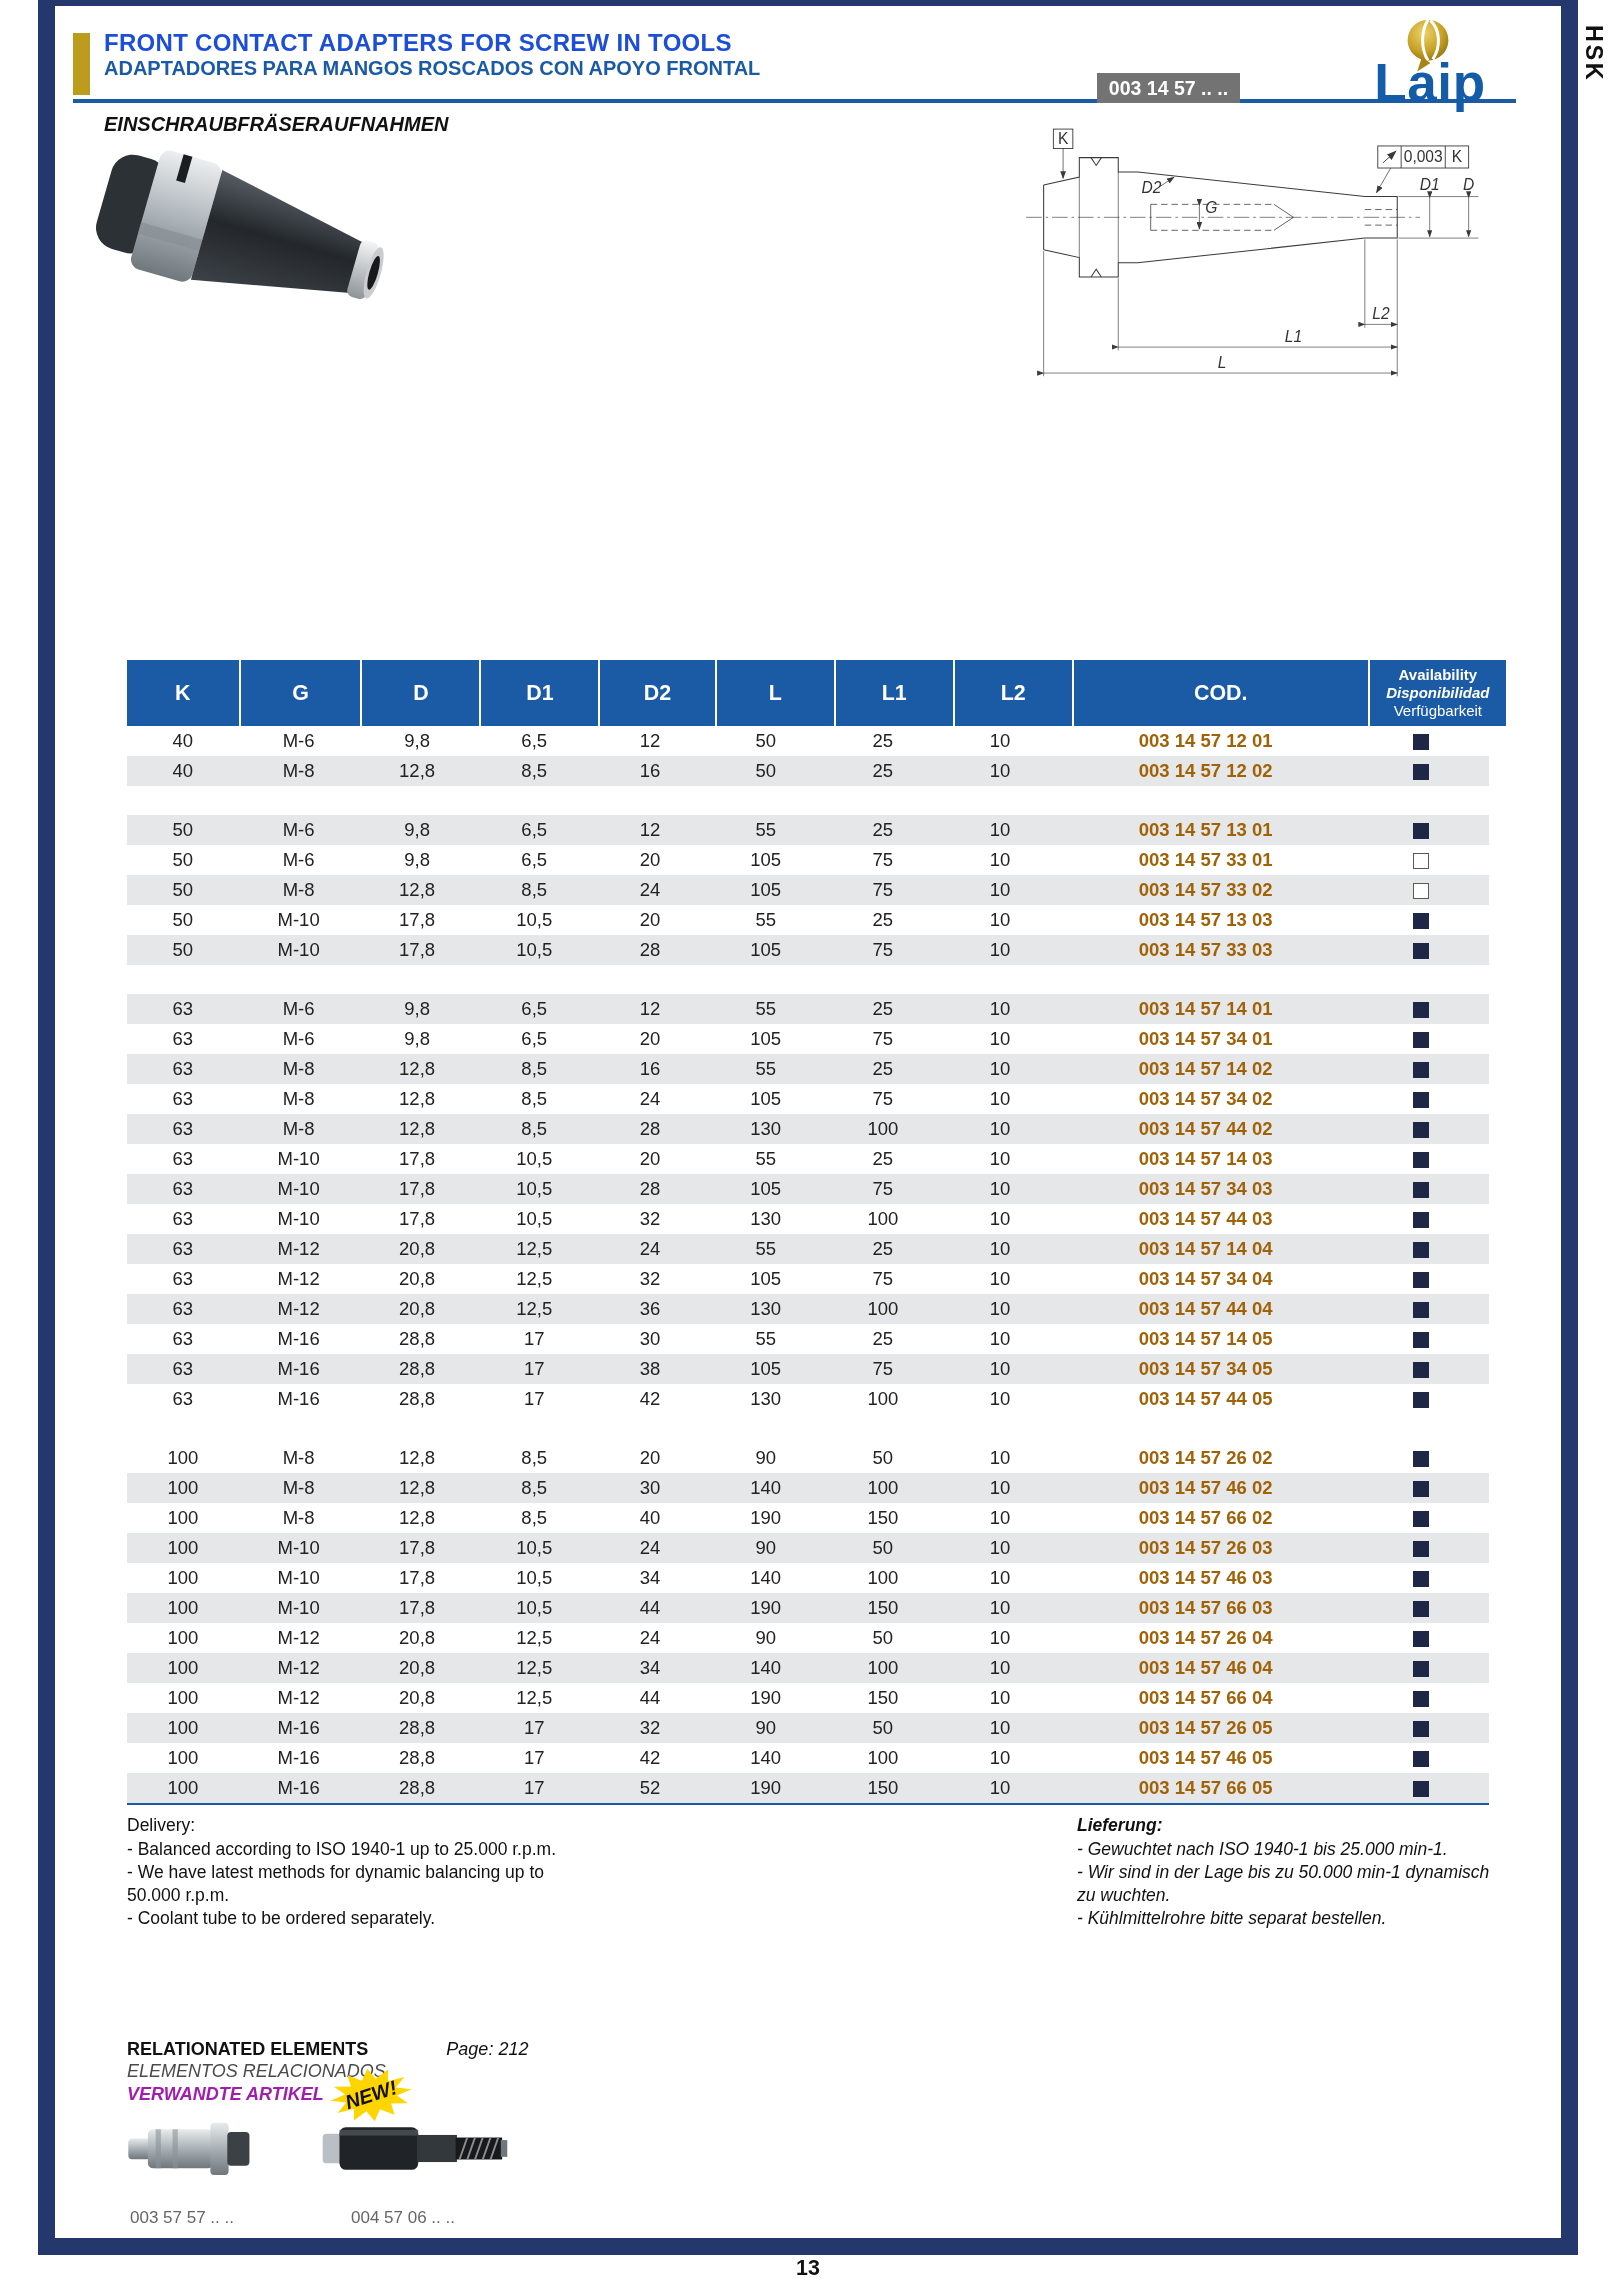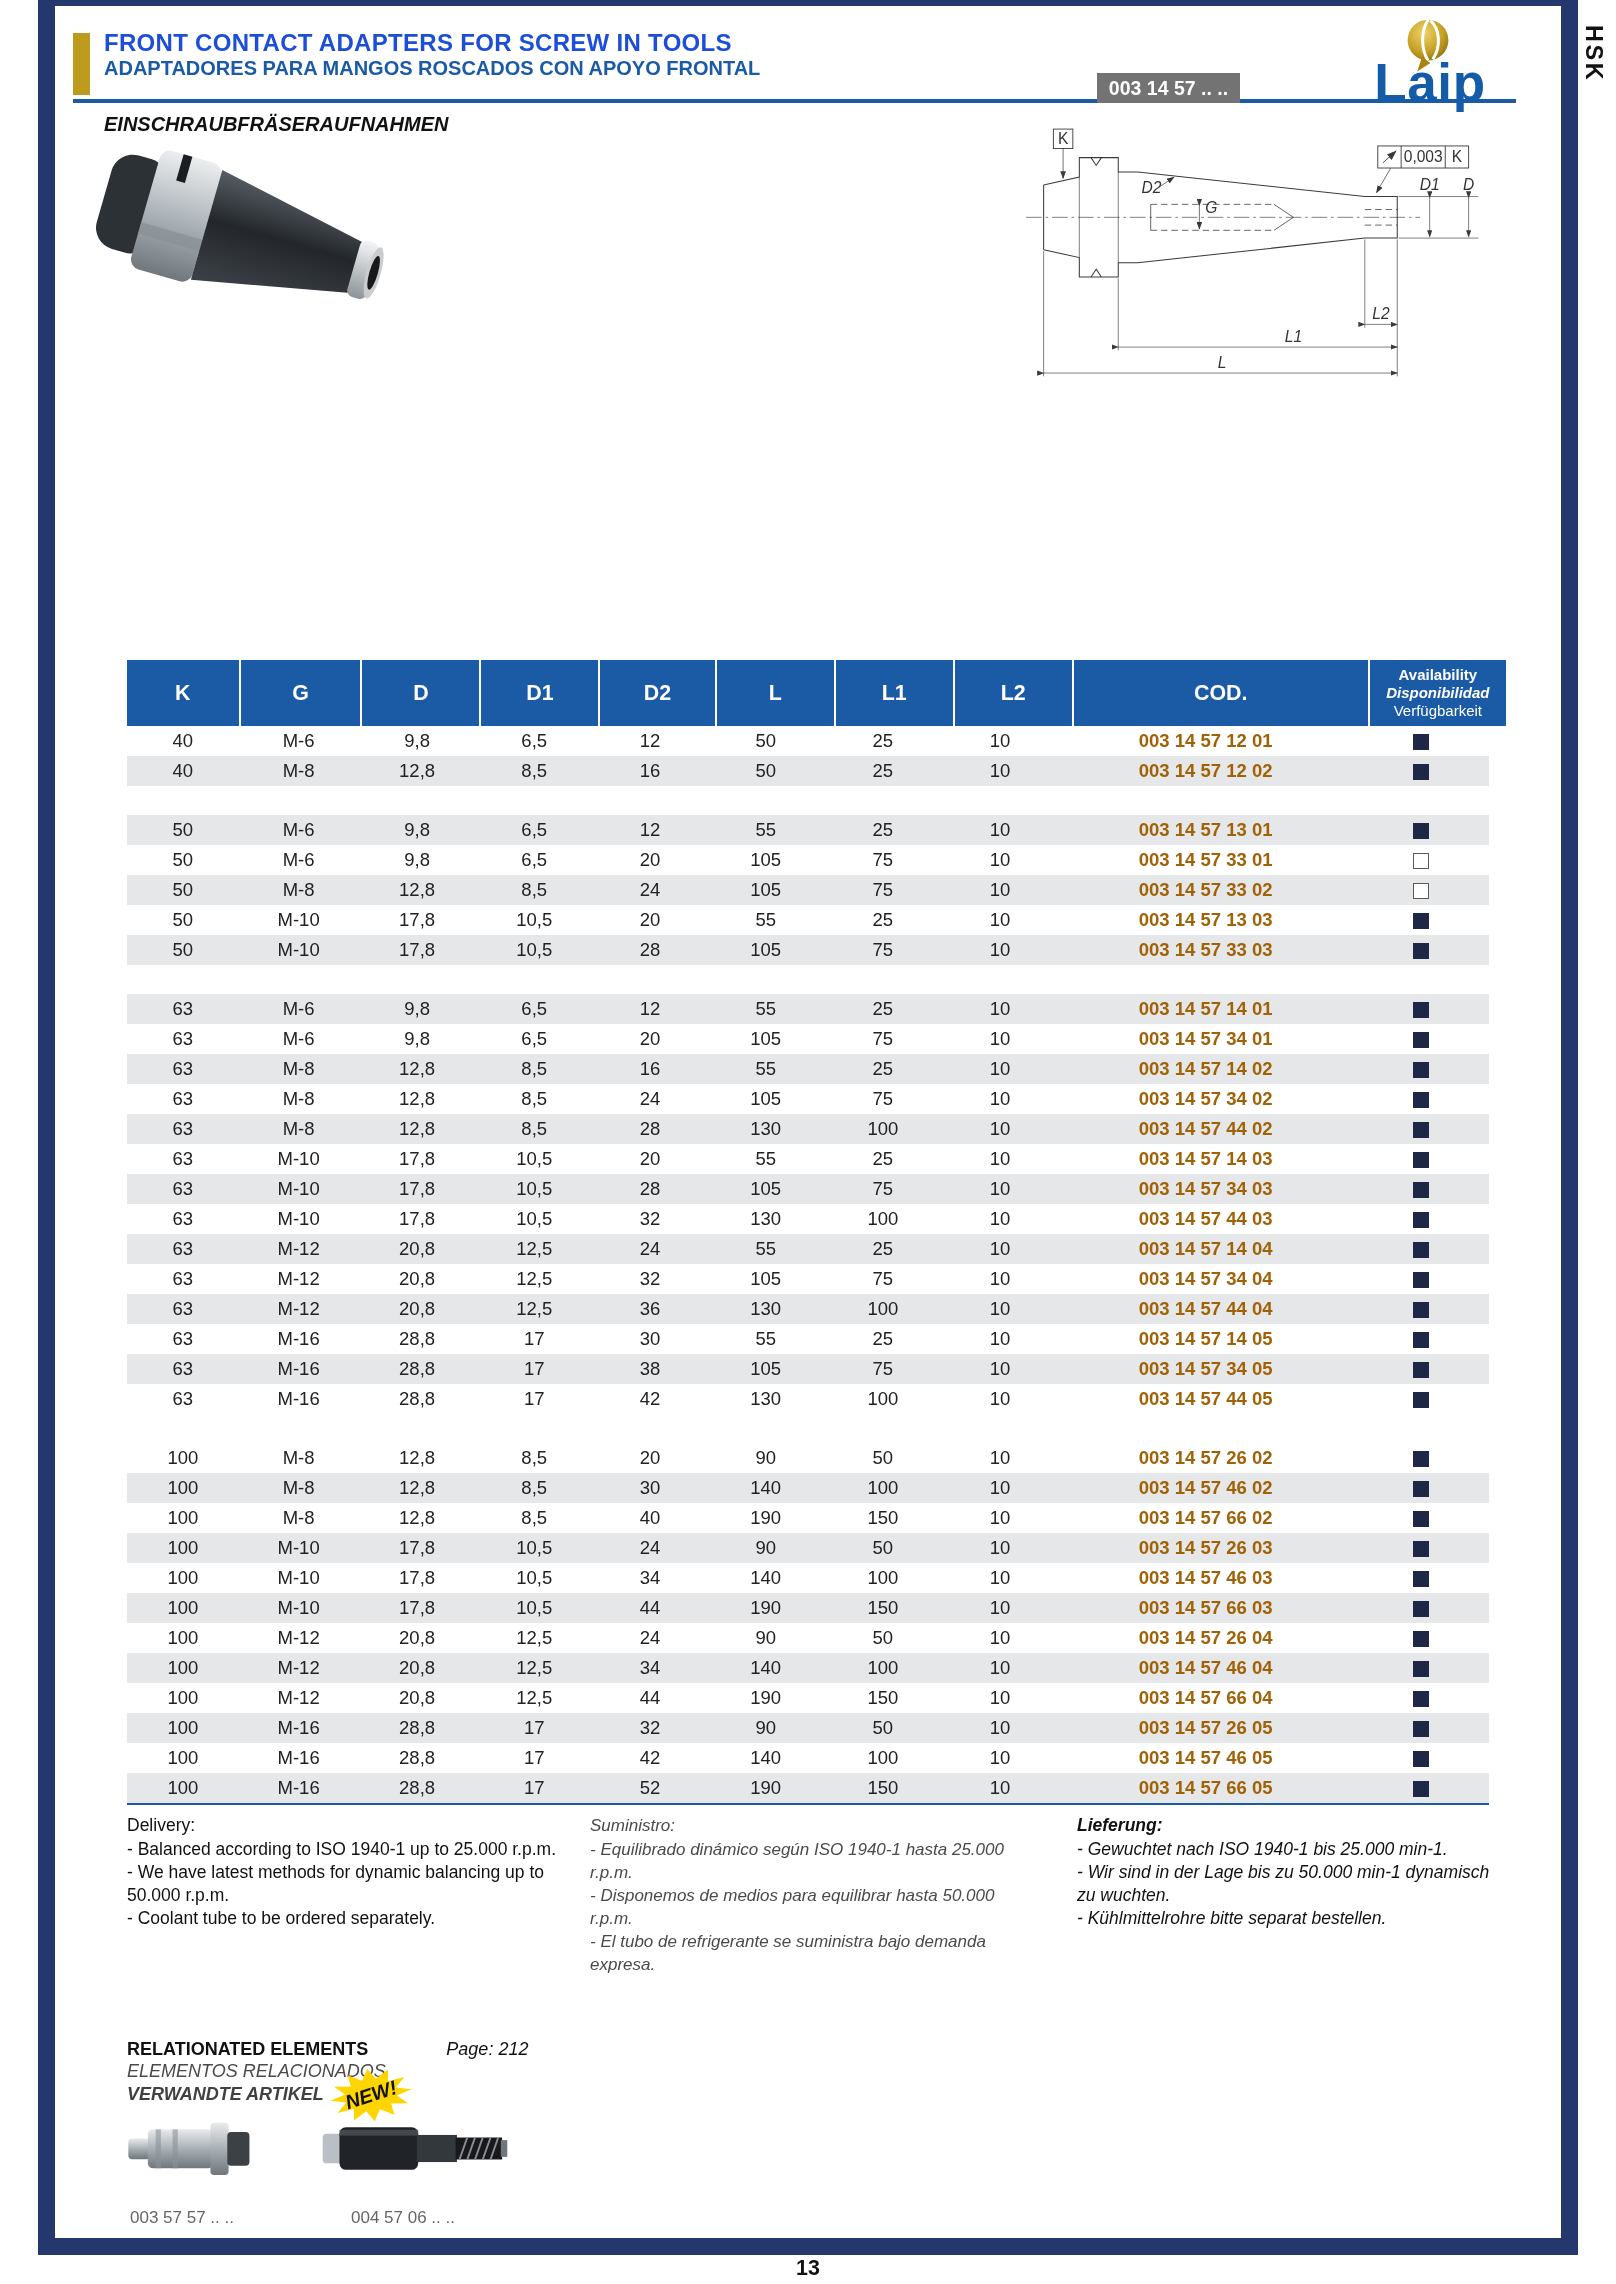--- a/index.html
+++ b/index.html
@@ -57,21 +57,21 @@
   .note-de { left:1077px; width:419px; color:#111; font-style:italic; }
   .note .nt { margin-bottom:1.3px; }
   .note-de .nt { font-weight:bold; }
 
   
   .related { position:absolute; left:127px; top:2039px; width:585px; font-size:18px; }
   .rel-line1 { display:flex; align-items:baseline; gap:78px; }
   .rel-en { font-weight:bold; color:#111; }
   .rel-page { font-style:italic; color:#111; }
   .rel-es { font-style:italic; color:#4a4a4a; margin-top:1.3px; }
-  .rel-de { font-style:italic; font-weight:bold; color:#404040; margin-top:1.3px; }
+  .rel-de { font-style:italic; font-weight:bold; color:#a21caf; margin-top:1.3px; }
   .thumb1 { position:absolute; left:127px; top:2111px; width:127px; height:75px; }
   .thumb2 { position:absolute; left:322px; top:2113px; width:195px; height:71px; }
   .new-badge { position:absolute; left:328px; top:2065px; width:86px; height:60px; transform:rotate(-8deg); }
   .rel-code { position:absolute; top:2208px; font-size:17px; color:#666; }
   .rel-code-1 { left:130px; }
   .rel-code-2 { left:351px; }
 
   .page-number { position:absolute; bottom:2.6px; left:0; width:100%; text-align:center;
                  font-size:21.4px; font-weight:bold; color:#111; }
 </style>
@@ -624,26 +624,20 @@
         </div>
       </div>
   </div>
 
   <div class="note note-en">
     <div class="nt">Delivery:</div>
     <div>- Balanced according to ISO 1940-1 up to 25.000 r.p.m.</div>
     <div>- We have latest methods for dynamic balancing up to 50.000 r.p.m.</div>
     <div>- Coolant tube to be ordered separately.</div>
   </div>
-  <div class="note note-es">
-    <div class="nt">Suministro:</div>
-    <div>- Equilibrado dinámico según ISO 1940-1 hasta 25.000 r.p.m.</div>
-    <div>- Disponemos de medios para equilibrar hasta 50.000 r.p.m.</div>
-    <div>- El tubo de refrigerante se suministra bajo demanda expresa.</div>
-  </div>
   <div class="note note-de">
     <div class="nt">Lieferung:</div>
     <div>- Gewuchtet nach ISO 1940-1 bis 25.000 min-1.</div>
     <div>- Wir sind in der Lage bis zu 50.000 min-1 dynamisch zu wuchten.</div>
     <div>- Kühlmittelrohre bitte separat bestellen.</div>
   </div>
 
   <div class="related">
     <div class="rel-line1">
       <span class="rel-en">RELATIONATED ELEMENTS</span>

